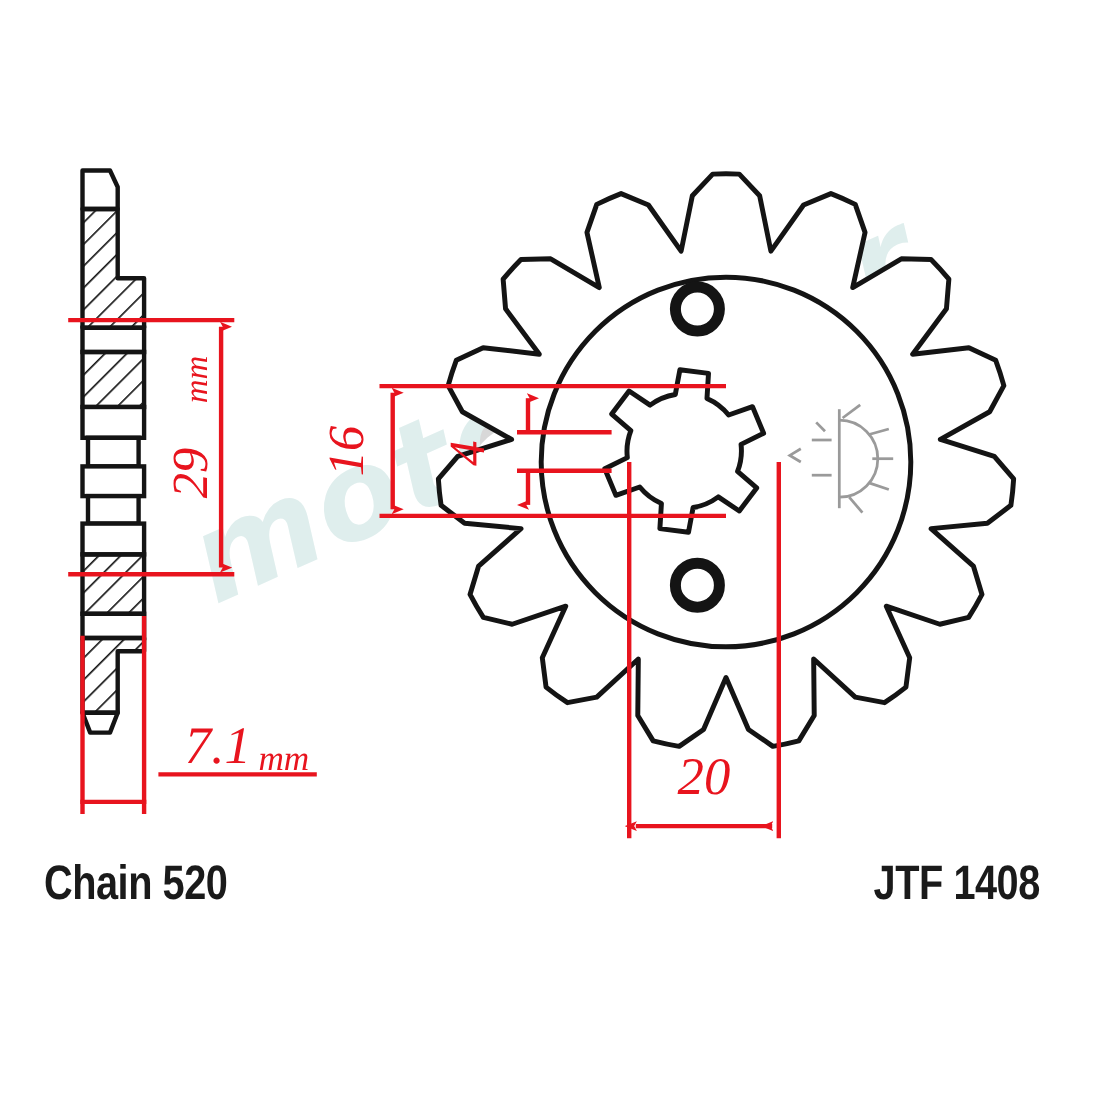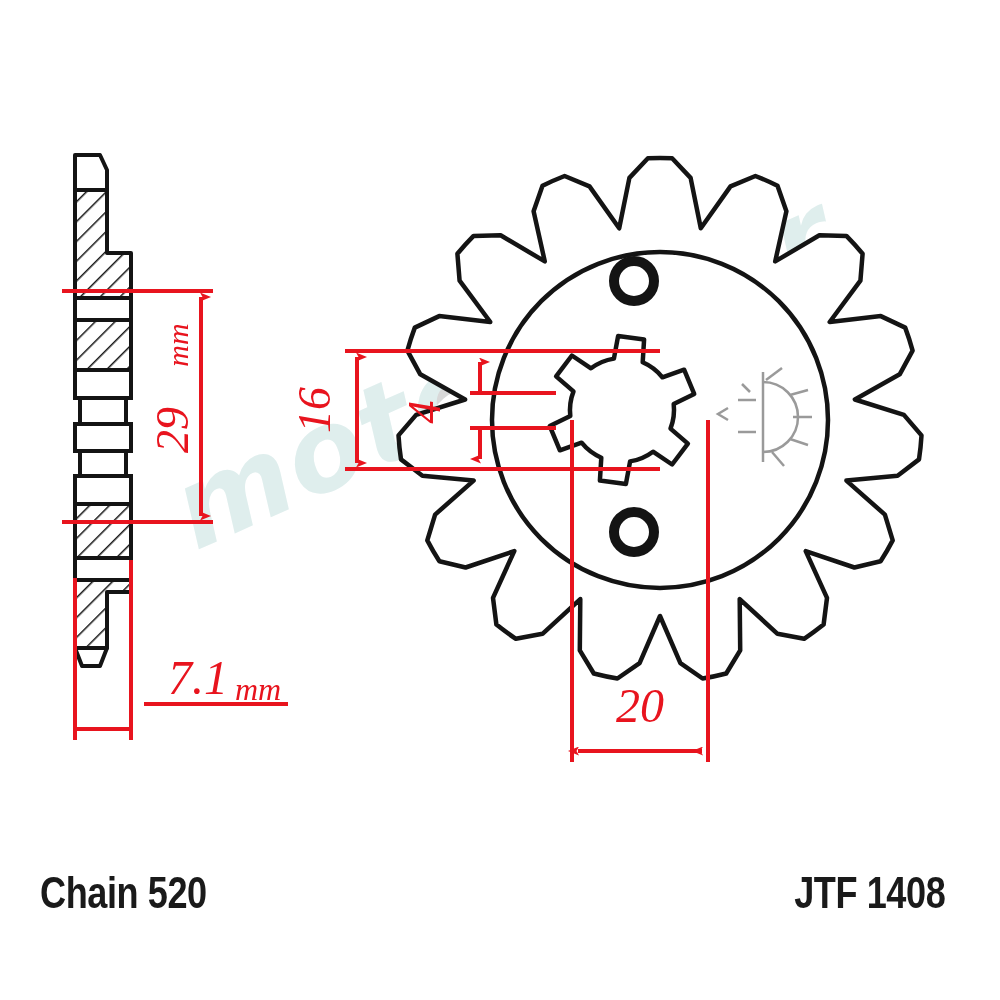--- a/index.html
+++ b/index.html
@@ -18,21 +18,21 @@
   #drawing {
     position: absolute;
     left: 0;
     top: 0;
     width: 1000px;
     height: 1000px;
   }
   .title-row {
     position: absolute;
     left: 0;
-    top: 868px;
+    top: 778px;
     width: 1000px;
     height: 70px;
   }
   .title-left, .title-right {
     position: absolute;
     font-family: "Liberation Sans", sans-serif;
     font-weight: bold;
     font-size: 44px;
     letter-spacing: -0.5px;
     color: #1a1a1a;

